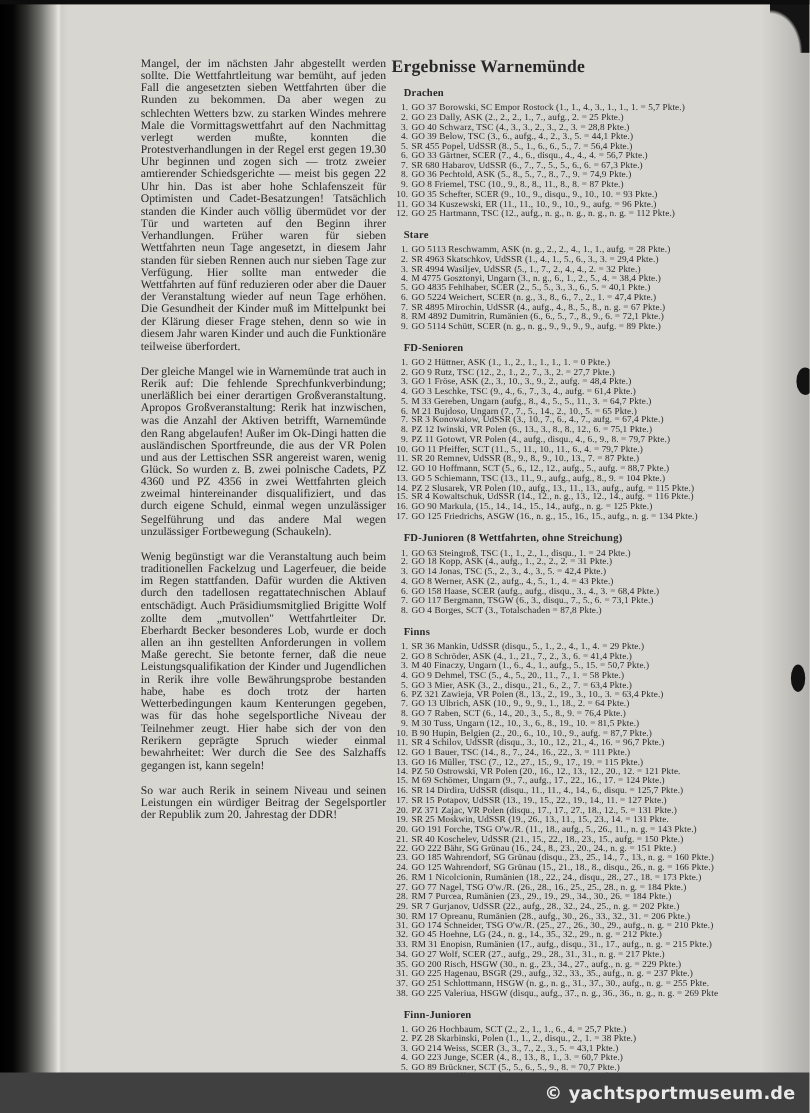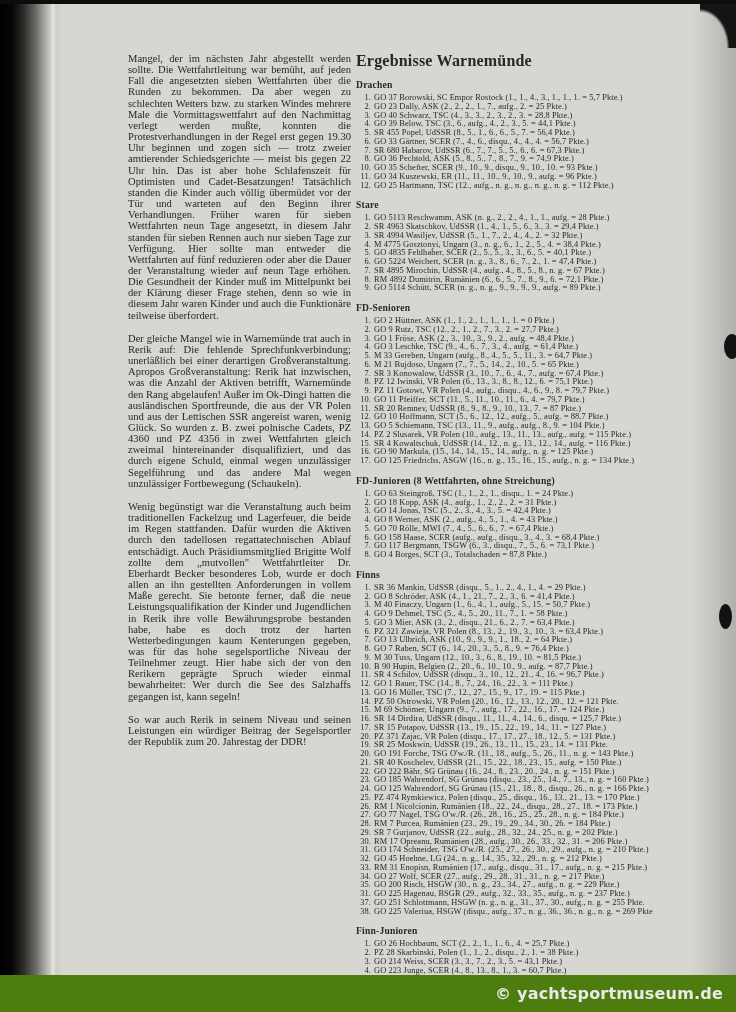--- a/index.html
+++ b/index.html
@@ -54,33 +54,33 @@
 
   
   .col-right{
     position:absolute;left:356px;top:52px;width:340px;
     z-index:3;
   }
   .results-title{
     font-size:16px;font-weight:bold;margin:0 0 8px 0;letter-spacing:0.2px;
   }
   .section-heading{
-    font-size:9.6px;font-weight:bold;margin:9px 0 4px 0;letter-spacing:0.2px;
+    font-size:9.6px;font-weight:bold;margin:9px 0 4px 11px;letter-spacing:0.2px;
   }
   .entry{
     font-size:8.4px;line-height:8.75px;
     white-space:nowrap;overflow:hidden;
     letter-spacing:0.1px;
   }
   .entry .rank{display:inline-block;width:15px;text-align:right;margin-right:3px;}
 
   
   .bottom-bar{
     position:absolute;left:0;bottom:0;width:736px;height:37px;
-    background:#4d7c0f;z-index:6;
+    background:#404040;z-index:6;
     display:flex;align-items:center;justify-content:flex-end;
     padding-right:13px;box-sizing:border-box;
   }
   .bottom-bar span{
     color:#e9e9e9;
     font-family:"DejaVu Sans", sans-serif;
     font-weight:bold;font-size:16px;letter-spacing:0.2px;
   }
 </style>
 </head>
@@ -111,20 +111,21 @@
       <div class="section-heading">Drachen</div>
       <div class="entries">
           <div class="entry"><span class="rank">1.</span><span class="etext">GO 37 Borowski, SC Empor Rostock (1., 1., 4., 3., 1., 1., 1. = 5,7 Pkte.)</span></div>
           <div class="entry"><span class="rank">2.</span><span class="etext">GO 23 Dally, ASK (2., 2., 2., 1., 7., aufg., 2. = 25 Pkte.)</span></div>
           <div class="entry"><span class="rank">3.</span><span class="etext">GO 40 Schwarz, TSC (4., 3., 3., 2., 3., 2., 3. = 28,8 Pkte.)</span></div>
           <div class="entry"><span class="rank">4.</span><span class="etext">GO 39 Below, TSC (3., 6., aufg., 4., 2., 3., 5. = 44,1 Pkte.)</span></div>
           <div class="entry"><span class="rank">5.</span><span class="etext">SR 455 Popel, UdSSR (8., 5., 1., 6., 6., 5., 7. = 56,4 Pkte.)</span></div>
           <div class="entry"><span class="rank">6.</span><span class="etext">GO 33 Gärtner, SCER (7., 4., 6., disqu., 4., 4., 4. = 56,7 Pkte.)</span></div>
           <div class="entry"><span class="rank">7.</span><span class="etext">SR 680 Habarov, UdSSR (6., 7., 7., 5., 5., 6., 6. = 67,3 Pkte.)</span></div>
           <div class="entry"><span class="rank">8.</span><span class="etext">GO 36 Pechtold, ASK (5., 8., 5., 7., 8., 7., 9. = 74,9 Pkte.)</span></div>
+          <div class="entry"><span class="rank">9.</span><span class="etext">GO 8 Friemel, TSC (10., 9., 8., 8., 11., 8., 8. = 87 Pkte.)</span></div>
           <div class="entry"><span class="rank">10.</span><span class="etext">GO 35 Schefter, SCER (9., 10., 9., disqu., 9., 10., 10. = 93 Pkte.)</span></div>
           <div class="entry"><span class="rank">11.</span><span class="etext">GO 34 Kuszewski, ER (11., 11., 10., 9., 10., 9., aufg. = 96 Pkte.)</span></div>
           <div class="entry"><span class="rank">12.</span><span class="etext">GO 25 Hartmann, TSC (12., aufg., n. g., n. g., n. g., n. g. = 112 Pkte.)</span></div>
         </div>
     </div>
 
     <div class="section">
       <div class="section-heading">Stare</div>
       <div class="entries">
           <div class="entry"><span class="rank">1.</span><span class="etext">GO 5113 Reschwamm, ASK (n. g., 2., 2., 4., 1., 1., aufg. = 28 Pkte.)</span></div>
@@ -162,21 +163,20 @@
         </div>
     </div>
 
     <div class="section">
       <div class="section-heading">FD-Junioren (8 Wettfahrten, ohne Streichung)</div>
       <div class="entries">
           <div class="entry"><span class="rank">1.</span><span class="etext">GO 63 Steingroß, TSC (1., 1., 2., 1., disqu., 1. = 24 Pkte.)</span></div>
           <div class="entry"><span class="rank">2.</span><span class="etext">GO 18 Kopp, ASK (4., aufg., 1., 2., 2., 2. = 31 Pkte.)</span></div>
           <div class="entry"><span class="rank">3.</span><span class="etext">GO 14 Jonas, TSC (5., 2., 3., 4., 3., 5. = 42,4 Pkte.)</span></div>
           <div class="entry"><span class="rank">4.</span><span class="etext">GO 8 Werner, ASK (2., aufg., 4., 5., 1., 4. = 43 Pkte.)</span></div>
-          <div class="entry"><span class="rank">5.</span><span class="etext">GO 70 Rölle, MWI (7., 4., 5., 6., 6., 7. = 67,4 Pkte.)</span></div>
           <div class="entry"><span class="rank">6.</span><span class="etext">GO 158 Haase, SCER (aufg., aufg., disqu., 3., 4., 3. = 68,4 Pkte.)</span></div>
           <div class="entry"><span class="rank">7.</span><span class="etext">GO 117 Bergmann, TSGW (6., 3., disqu., 7., 5., 6. = 73,1 Pkte.)</span></div>
           <div class="entry"><span class="rank">8.</span><span class="etext">GO 4 Borges, SCT (3., Totalschaden = 87,8 Pkte.)</span></div>
         </div>
     </div>
 
     <div class="section">
       <div class="section-heading">Finns</div>
       <div class="entries">
           <div class="entry"><span class="rank">1.</span><span class="etext">SR 36 Mankin, UdSSR (disqu., 5., 1., 2., 4., 1., 4. = 29 Pkte.)</span></div>
@@ -196,21 +196,20 @@
           <div class="entry"><span class="rank">15.</span><span class="etext">M 69 Schömer, Ungarn (9., 7., aufg., 17., 22., 16., 17. = 124 Pkte.)</span></div>
           <div class="entry"><span class="rank">16.</span><span class="etext">SR 14 Dirdira, UdSSR (disqu., 11., 11., 4., 14., 6., disqu. = 125,7 Pkte.)</span></div>
           <div class="entry"><span class="rank">17.</span><span class="etext">SR 15 Potapov, UdSSR (13., 19., 15., 22., 19., 14., 11. = 127 Pkte.)</span></div>
           <div class="entry"><span class="rank">20.</span><span class="etext">PZ 371 Zajac, VR Polen (disqu., 17., 17., 27., 18., 12., 5. = 131 Pkte.)</span></div>
           <div class="entry"><span class="rank">19.</span><span class="etext">SR 25 Moskwin, UdSSR (19., 26., 13., 11., 15., 23., 14. = 131 Pkte.</span></div>
           <div class="entry"><span class="rank">20.</span><span class="etext">GO 191 Forche, TSG O'w./R. (11., 18., aufg., 5., 26., 11., n. g. = 143 Pkte.)</span></div>
           <div class="entry"><span class="rank">21.</span><span class="etext">SR 40 Koschelev, UdSSR (21., 15., 22., 18., 23., 15., aufg. = 150 Pkte.)</span></div>
           <div class="entry"><span class="rank">22.</span><span class="etext">GO 222 Bähr, SG Grünau (16., 24., 8., 23., 20., 24., n. g. = 151 Pkte.)</span></div>
           <div class="entry"><span class="rank">23.</span><span class="etext">GO 185 Wahrendorf, SG Grünau (disqu., 23., 25., 14., 7., 13., n. g. = 160 Pkte.)</span></div>
           <div class="entry"><span class="rank">24.</span><span class="etext">GO 125 Wahrendorf, SG Grünau (15., 21., 18., 8., disqu., 26., n. g. = 166 Pkte.)</span></div>
-          <div class="entry"><span class="rank">25.</span><span class="etext">PZ 474 Rymkiewicz, Polen (disqu., 25., disqu., 16., 13., 21., 13. = 170 Pkte.)</span></div>
           <div class="entry"><span class="rank">26.</span><span class="etext">RM 1 Nicolcionin, Rumänien (18., 22., 24., disqu., 28., 27., 18. = 173 Pkte.)</span></div>
           <div class="entry"><span class="rank">27.</span><span class="etext">GO 77 Nagel, TSG O'w./R. (26., 28., 16., 25., 25., 28., n. g. = 184 Pkte.)</span></div>
           <div class="entry"><span class="rank">28.</span><span class="etext">RM 7 Purcea, Rumänien (23., 29., 19., 29., 34., 30., 26. = 184 Pkte.)</span></div>
           <div class="entry"><span class="rank">29.</span><span class="etext">SR 7 Gurjanov, UdSSR (22., aufg., 28., 32., 24., 25., n. g. = 202 Pkte.)</span></div>
           <div class="entry"><span class="rank">30.</span><span class="etext">RM 17 Opreanu, Rumänien (28., aufg., 30., 26., 33., 32., 31. = 206 Pkte.)</span></div>
           <div class="entry"><span class="rank">31.</span><span class="etext">GO 174 Schneider, TSG O'w./R. (25., 27., 26., 30., 29., aufg., n. g. = 210 Pkte.)</span></div>
           <div class="entry"><span class="rank">32.</span><span class="etext">GO 45 Hoehne, LG (24., n. g., 14., 35., 32., 29., n. g. = 212 Pkte.)</span></div>
           <div class="entry"><span class="rank">33.</span><span class="etext">RM 31 Enopisn, Rumänien (17., aufg., disqu., 31., 17., aufg., n. g. = 215 Pkte.)</span></div>
           <div class="entry"><span class="rank">34.</span><span class="etext">GO 27 Wolf, SCER (27., aufg., 29., 28., 31., 31., n. g. = 217 Pkte.)</span></div>
           <div class="entry"><span class="rank">35.</span><span class="etext">GO 200 Risch, HSGW (30., n. g., 23., 34., 27., aufg., n. g. = 229 Pkte.)</span></div>

